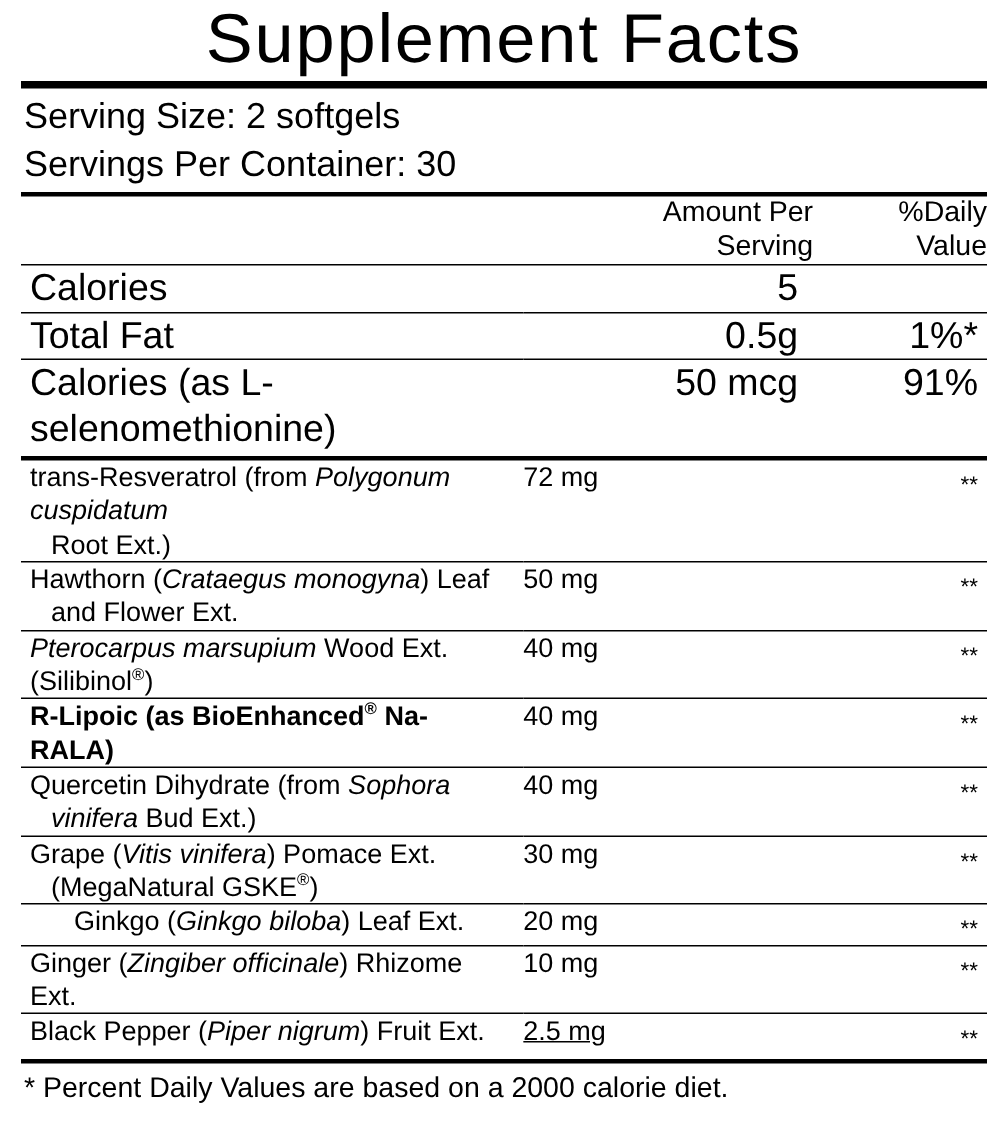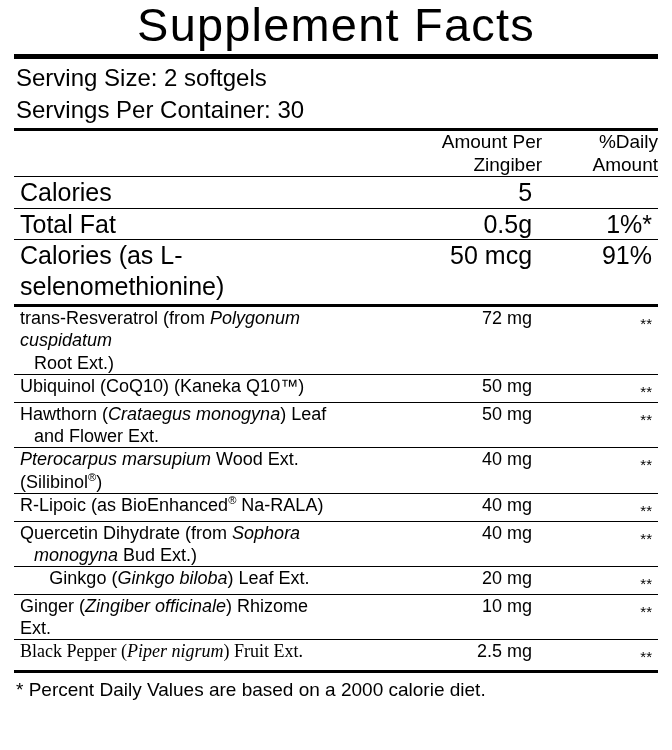--- a/index.html
+++ b/index.html
@@ -78,21 +78,21 @@
   .nutrient-row td.amt  { text-align: right; padding-right: 10px; white-space: nowrap; }
   .nutrient-row td.dv   { text-align: right; padding-right: 6px; white-space: nowrap; }
 
   .ing-row td {
     padding: 6px 0 6px 0;
     border-top: 1.2px solid #000;
     font-size: 18px;
     line-height: 1.24;
   }
   .ing-row td.name { padding-left: 6px; padding-right: 10px; }
-  .ing-row td.amt  { text-align: right; padding-right: 10px; white-space: nowrap; }
+  .ing-row td.amt  { padding-right: 10px; white-space: nowrap; }
   .ing-row td.dv   { text-align: right; padding-right: 6px; white-space: nowrap; font-size: 15px; vertical-align: top; padding-top: 8px; }
 
   .indent { display: inline-block; padding-left: 14px; }
   i { font-style: italic; }
   sup { font-size: 0.62em; vertical-align: super; line-height: 0; }
 
   .footnotes {
     font-size: 19px;
     line-height: 1.3;
     padding: 5px 0 2px 2px;
@@ -112,25 +112,25 @@
   <div class="serving-line">Servings Per Container: 30</div>
 
   <div class="rule-med"></div>
 
   <table class="facts">
     <tbody>
         <tr class="hdr-row">
       <th class="blank"></th>
       <th class="col-amt">
         <span>Amount Per</span><br>
-        <span>Zingiber</span>
+        <span>Serving</span>
       </th>
       <th class="col-dv">
         <span>%Daily</span><br>
-        <span>Amount</span>
+        <span>Value</span>
       </th>
     </tr>
   </tbody>
     </table>
 
   <div class="rule-thin"></div>
 
   <table class="facts">
     <tbody>
         <tr class="nutrient-row first">
@@ -154,57 +154,57 @@
   <div class="rule-med"></div>
 
   <table class="facts">
     <tbody>
         <tr class="ing-row first">
           <td class="name" style="width: 52%; border-top: none;">trans-Resveratrol (from <i>Polygonum cuspidatum</i><br><span class="indent">Root Ext.)</span></td>
           <td class="amt" style="width: 30%; border-top: none;">72 mg</td>
           <td class="dv" style="width: 18%; border-top: none;">**</td>
         </tr>
         <tr class="ing-row">
-          <td class="name" style="width: 52%;">Ubiquinol (CoQ10) (Kaneka Q10™)</td>
-          <td class="amt" style="width: 30%;">50 mg</td>
-          <td class="dv" style="width: 18%;">**</td>
-        </tr>
-        <tr class="ing-row">
           <td class="name" style="width: 52%;">Hawthorn (<i>Crataegus monogyna</i>) Leaf<br><span class="indent">and Flower Ext.</span></td>
           <td class="amt" style="width: 30%;">50 mg</td>
           <td class="dv" style="width: 18%;">**</td>
         </tr>
         <tr class="ing-row">
           <td class="name" style="width: 52%; margin-top: 46px;"><i>Pterocarpus marsupium</i> Wood Ext. (Silibinol<sup>®</sup>)</td>
           <td class="amt" style="width: 30%;">40 mg</td>
           <td class="dv" style="width: 18%;">**</td>
         </tr>
         <tr class="ing-row">
-          <td class="name" style="width: 52%;">R-Lipoic (as BioEnhanced<sup>®</sup> Na-RALA)</td>
+          <td class="name" style="width: 52%; font-weight: bold;">R-Lipoic (as BioEnhanced<sup>®</sup> Na-RALA)</td>
           <td class="amt" style="width: 30%;">40 mg</td>
           <td class="dv" style="width: 18%;">**</td>
         </tr>
         <tr class="ing-row">
-          <td class="name" style="width: 52%;">Quercetin Dihydrate (from <i>Sophora</i><br><span class="indent"><i>monogyna</i> Bud Ext.)</span></td>
+          <td class="name" style="width: 52%;">Quercetin Dihydrate (from <i>Sophora</i><br><span class="indent"><i>vinifera</i> Bud Ext.)</span></td>
           <td class="amt" style="width: 30%;">40 mg</td>
+          <td class="dv" style="width: 18%;">**</td>
+        </tr>
+        <tr class="ing-row">
+          <td class="name" style="width: 52%;">Grape (<i>Vitis vinifera</i>) Pomace Ext.<br><span class="indent">(MegaNatural GSKE<sup>®</sup>)</span></td>
+          <td class="amt" style="width: 30%;">30 mg</td>
           <td class="dv" style="width: 18%;">**</td>
         </tr>
         <tr class="ing-row">
           <td class="name" style="width: 52%; text-align: center;">Ginkgo (<i>Ginkgo biloba</i>) Leaf Ext.</td>
           <td class="amt" style="width: 30%;">20 mg</td>
           <td class="dv" style="width: 18%;">**</td>
         </tr>
         <tr class="ing-row">
           <td class="name" style="width: 52%; margin-left: 20px;">Ginger (<i>Zingiber officinale</i>) Rhizome Ext.</td>
           <td class="amt" style="width: 30%;">10 mg</td>
           <td class="dv" style="width: 18%;">**</td>
         </tr>
         <tr class="ing-row">
-          <td class="name" style="width: 52%; font-family: Liberation Serif, serif;">Black Pepper (<i>Piper nigrum</i>) Fruit Ext.</td>
-          <td class="amt" style="width: 30%;">2.5 mg</td>
+          <td class="name" style="width: 52%;">Black Pepper (<i>Piper nigrum</i>) Fruit Ext.</td>
+          <td class="amt" style="width: 30%; text-decoration: underline;">2.5 mg</td>
           <td class="dv" style="width: 18%;">**</td>
         </tr>
       </tbody>
   </table>
 
   <div class="rule-med"></div>
 
   <div class="footnotes">
     <div>* Percent Daily Values are based on a 2000 calorie diet.</div>
 

